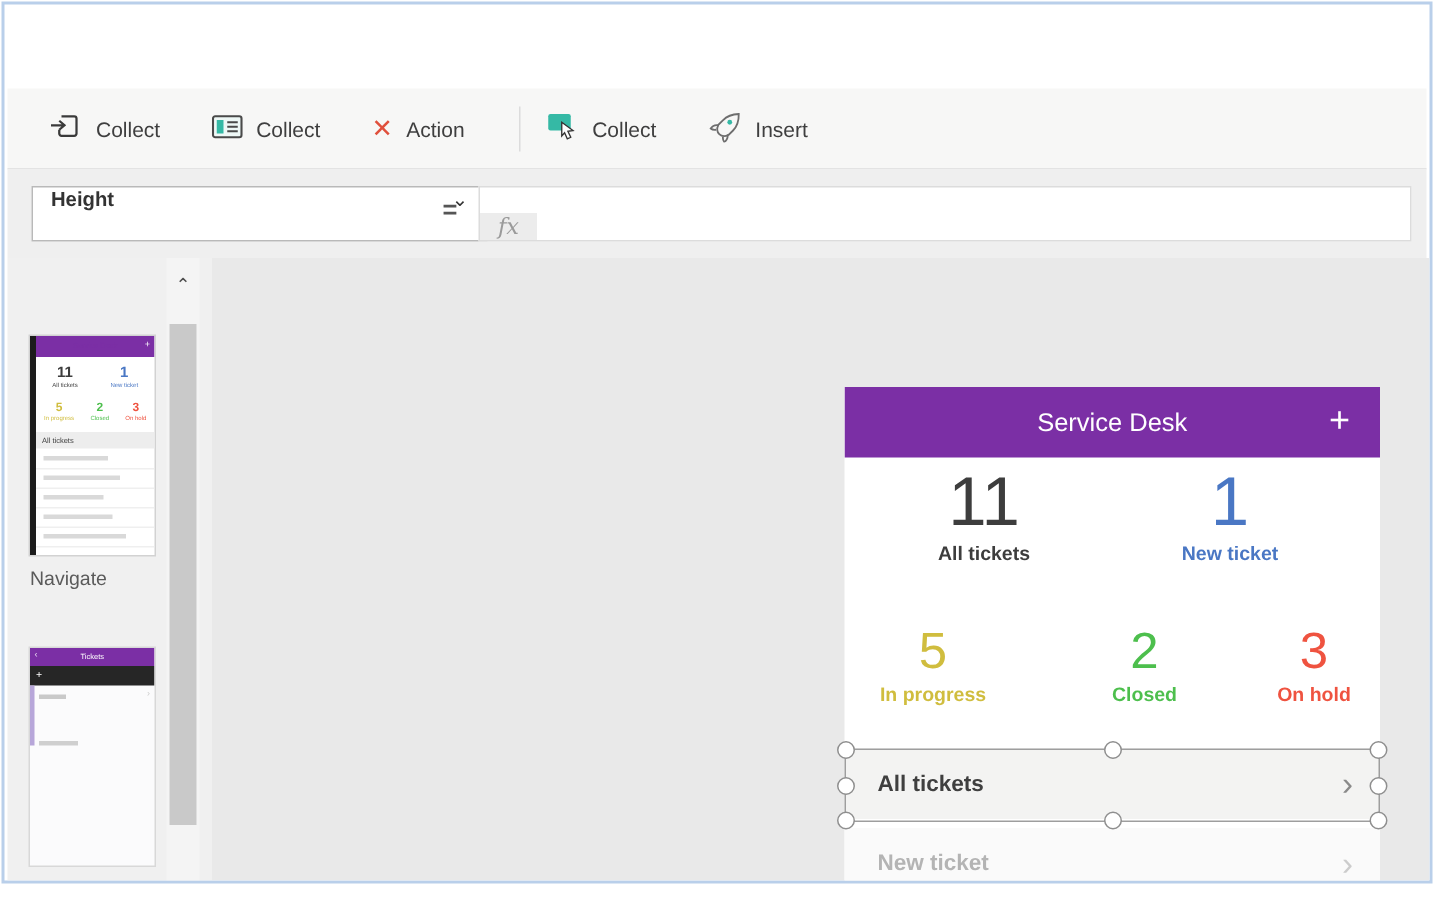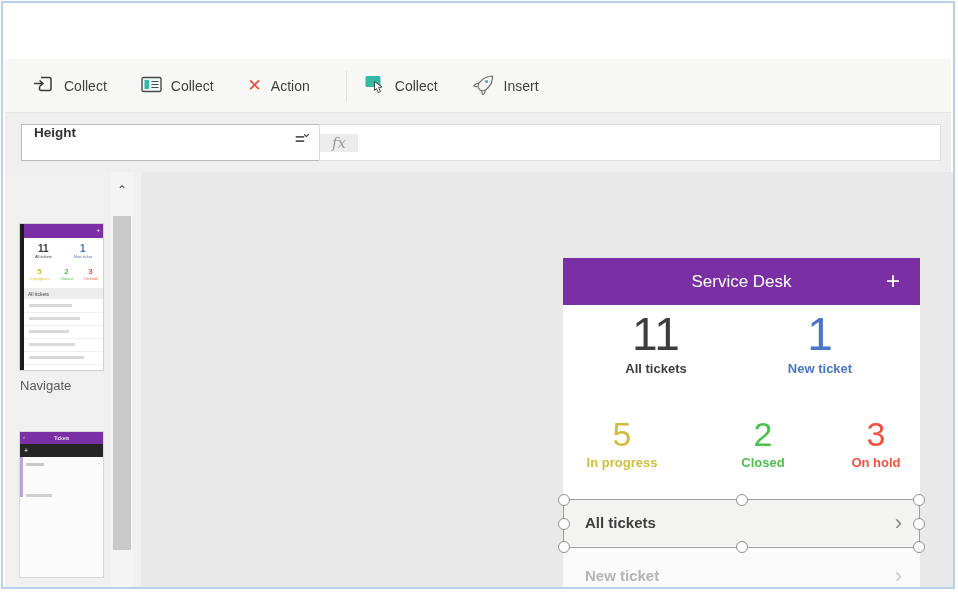--- a/index.html
+++ b/index.html
@@ -24,21 +24,21 @@
     border:3px solid #dd4b3a;pointer-events:none;box-sizing:border-box;}
 
   
   .formulabar{position:absolute;left:2px;top:110px;width:946px;height:59px;background:#efefef;}
   .prop-dd{position:absolute;left:16px;top:11px;width:304px;height:37px;background:#ffffff;
     border:1px solid #b9b9b9;box-sizing:border-box;display:flex;align-items:flex-start;
     font-size:13.5px;font-weight:700;color:#333;padding:0 12px;justify-content:space-between;}
   .chev{font-weight:400;font-size:13px;color:#333;}
   .equals{position:absolute;left:290px;top:17px;font-size:17px;font-weight:700;color:#555;}
   .fx-box{position:absolute;left:314px;top:11px;right:10px;height:37px;background:#ffffff;
-    border:1px solid #dcdcdc;box-sizing:border-box;display:flex;align-items:center;}
+    border:1px solid #dcdcdc;box-sizing:border-box;display:flex;align-items:flex-end;}
   .fx-tag{width:38px;background:#ececec;color:#9a9a9a;font-family:"DejaVu Serif",serif;
     font-style:italic;font-size:15px;display:flex;align-items:center;justify-content:center;}
   .fx-box input{flex:1;border:none;outline:none;background:transparent;font-size:14px;padding:0 8px;}
 
   
   .sidebar{position:absolute;left:2px;top:169px;width:136px;height:415px;background:#f0f0f0;}
   .canvas{position:absolute;left:138px;top:169px;width:812px;height:415px;background:#e9e9e9;}
 
   
   .sb-track{position:absolute;left:106px;top:0;width:22px;height:415px;background:#f4f4f4;}

